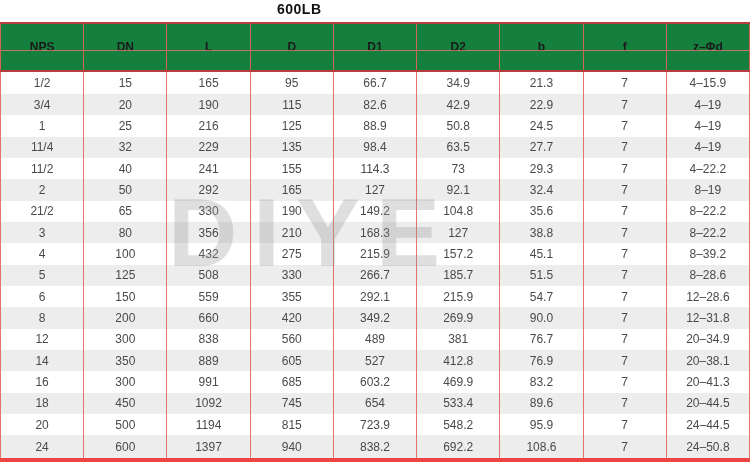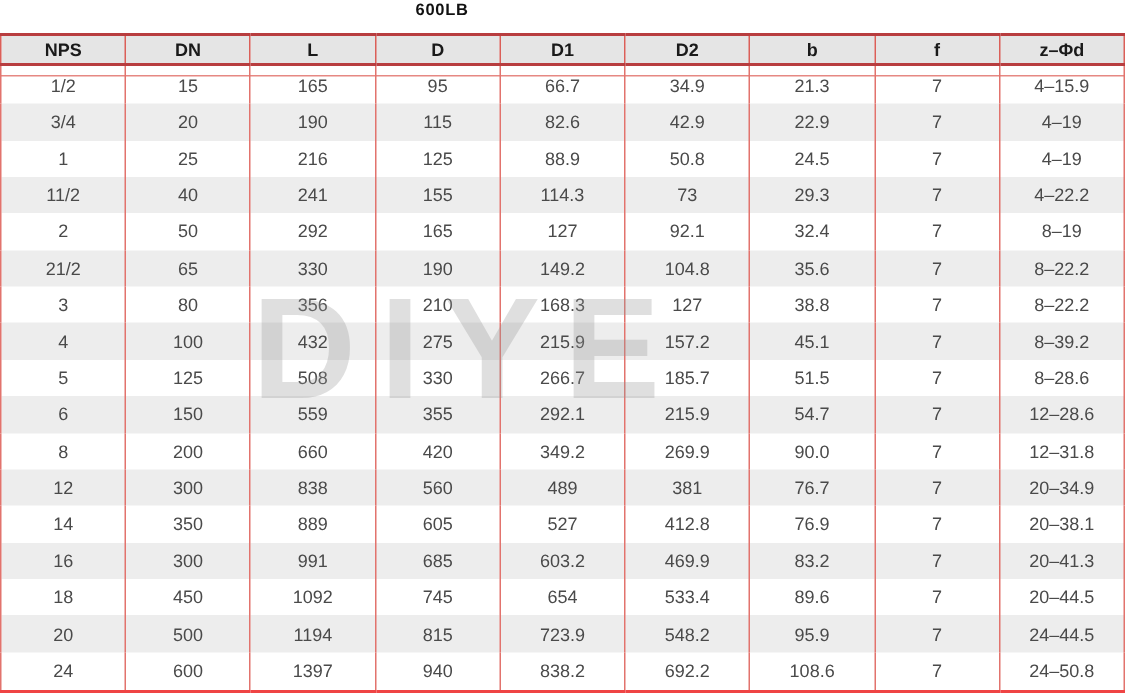--- a/index.html
+++ b/index.html
@@ -9,59 +9,59 @@
     width: 750px;
     height: 464px;
     background: #ffffff;
     font-family: "Liberation Sans", sans-serif;
     overflow: hidden;
   }
   .title {
     position: absolute;
     top: 1px;
     left: 277px;
-    font-size: 11px;
+    font-size: 14px;
     font-weight: bold;
     color: #111111;
     letter-spacing: 0.5px;
   }
   table.spec-table {
     position: absolute;
     top: 22px;
     left: 0;
     width: 750px;
     height: 440px;
     border-collapse: collapse;
     table-layout: fixed;
   }
   table.spec-table th {
-    background: #e5e5e5;
+    background: #15803d;
     height: 20px;
     font-size: 12px;
     font-weight: bold;
     color: #1a1a1a;
     text-align: center;
     vertical-align: middle;
-    padding: 0;
+    padding: 16px;
     border-top: 2px solid #b83d3f;
     border-bottom: 2px solid #b83d3f;
     border-left: 1px solid #db5f58;
     border-right: 1px solid #db5f58;
   }
   table.spec-table td {
     font-size: 12px;
     color: #4a4a4a;
     text-align: center;
     vertical-align: middle;
     padding: 0;
     border-left: 1px solid #e2736d;
     border-right: 1px solid #e2736d;
   }
   table.spec-table tbody tr:nth-child(even) { background: #ededed; }
-  table.spec-table tbody tr:last-child td { border-bottom: 2px solid #ef4444; }
+  table.spec-table tbody tr:last-child td { border-bottom: 4px solid #ef4444; }
   .header-underline {
     position: absolute;
     top: 50px;
     left: 0;
     width: 750px;
     height: 1px;
     background: #e2736d;
     opacity: 0.85;
   }
   .watermark {
@@ -125,20 +125,31 @@
           <td>25</td>
           <td>216</td>
           <td>125</td>
           <td>88.9</td>
           <td>50.8</td>
           <td>24.5</td>
           <td>7</td>
           <td>4–19</td>
         </tr>
         <tr>
+          <td>11/4</td>
+          <td>32</td>
+          <td>229</td>
+          <td>135</td>
+          <td>98.4</td>
+          <td>63.5</td>
+          <td>27.7</td>
+          <td>7</td>
+          <td>4–19</td>
+        </tr>
+        <tr>
           <td>11/2</td>
           <td>40</td>
           <td>241</td>
           <td>155</td>
           <td>114.3</td>
           <td>73</td>
           <td>29.3</td>
           <td>7</td>
           <td>4–22.2</td>
         </tr>

